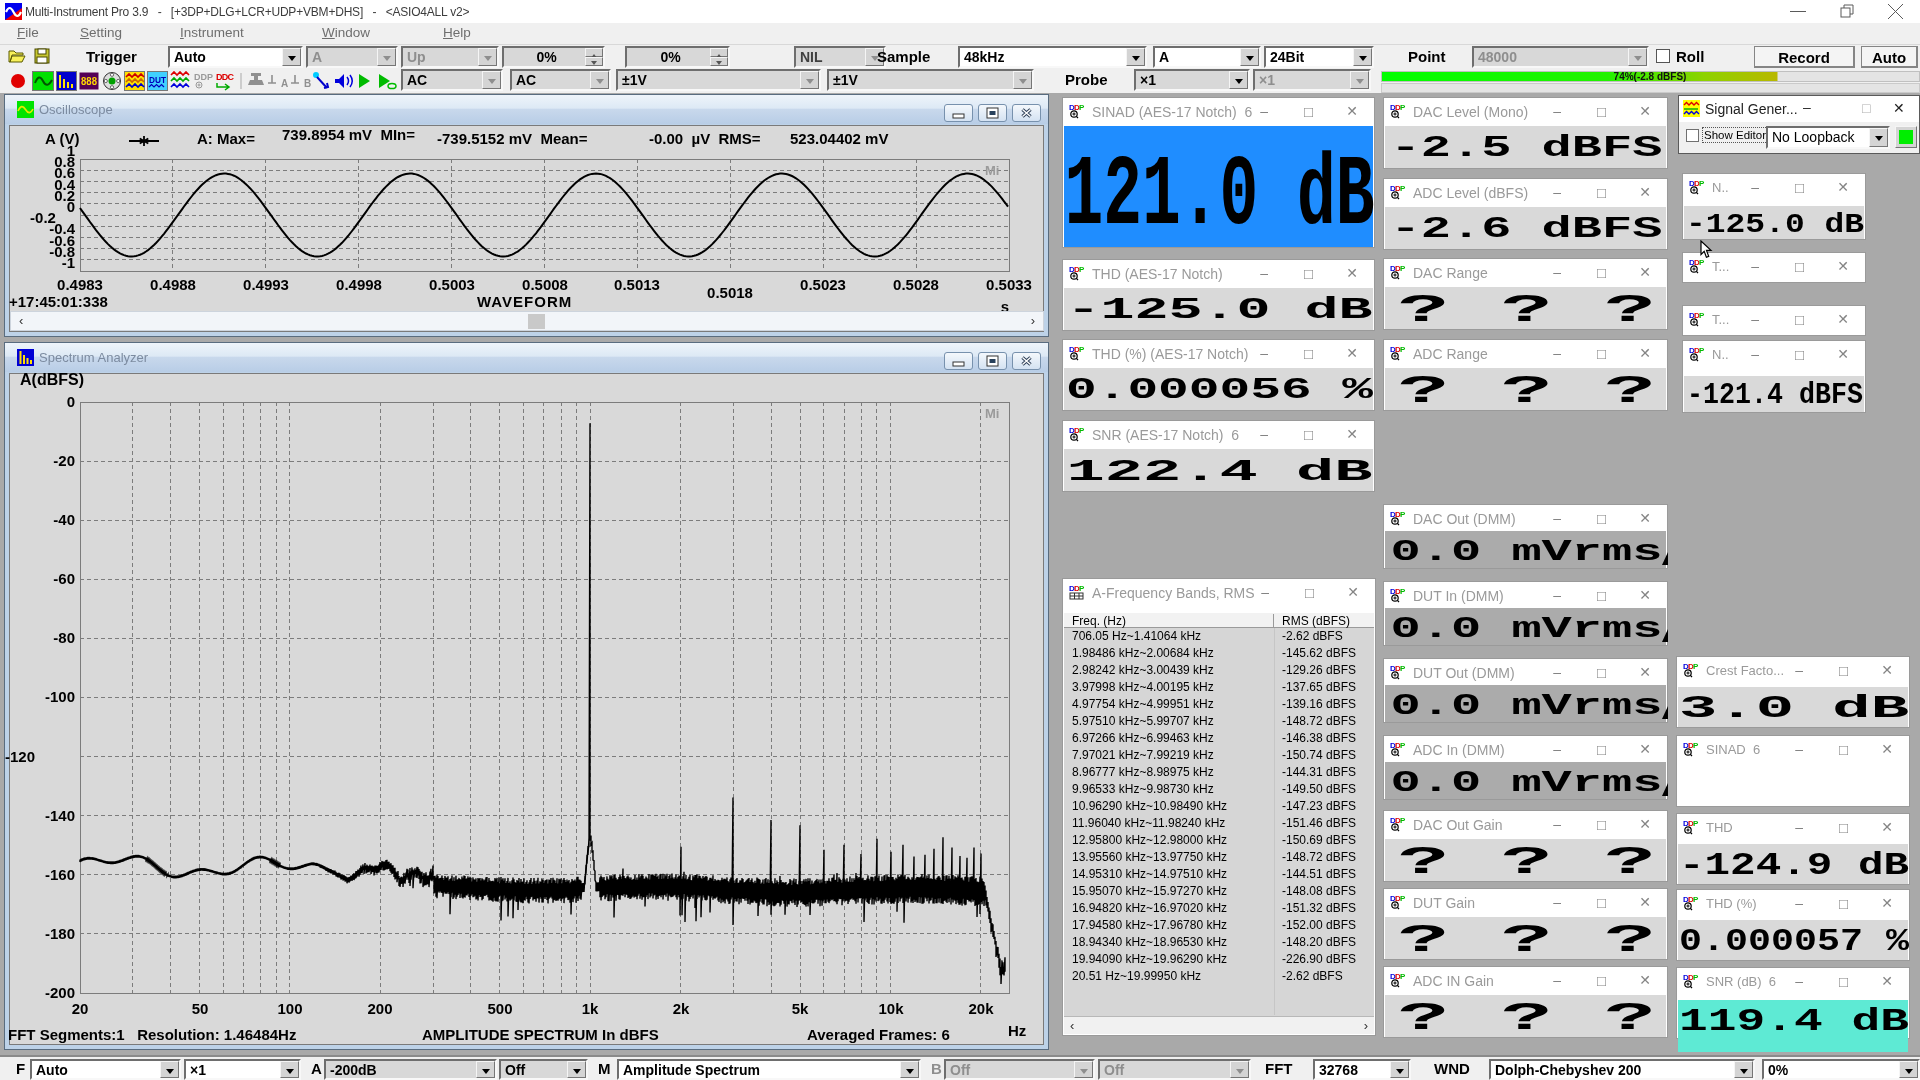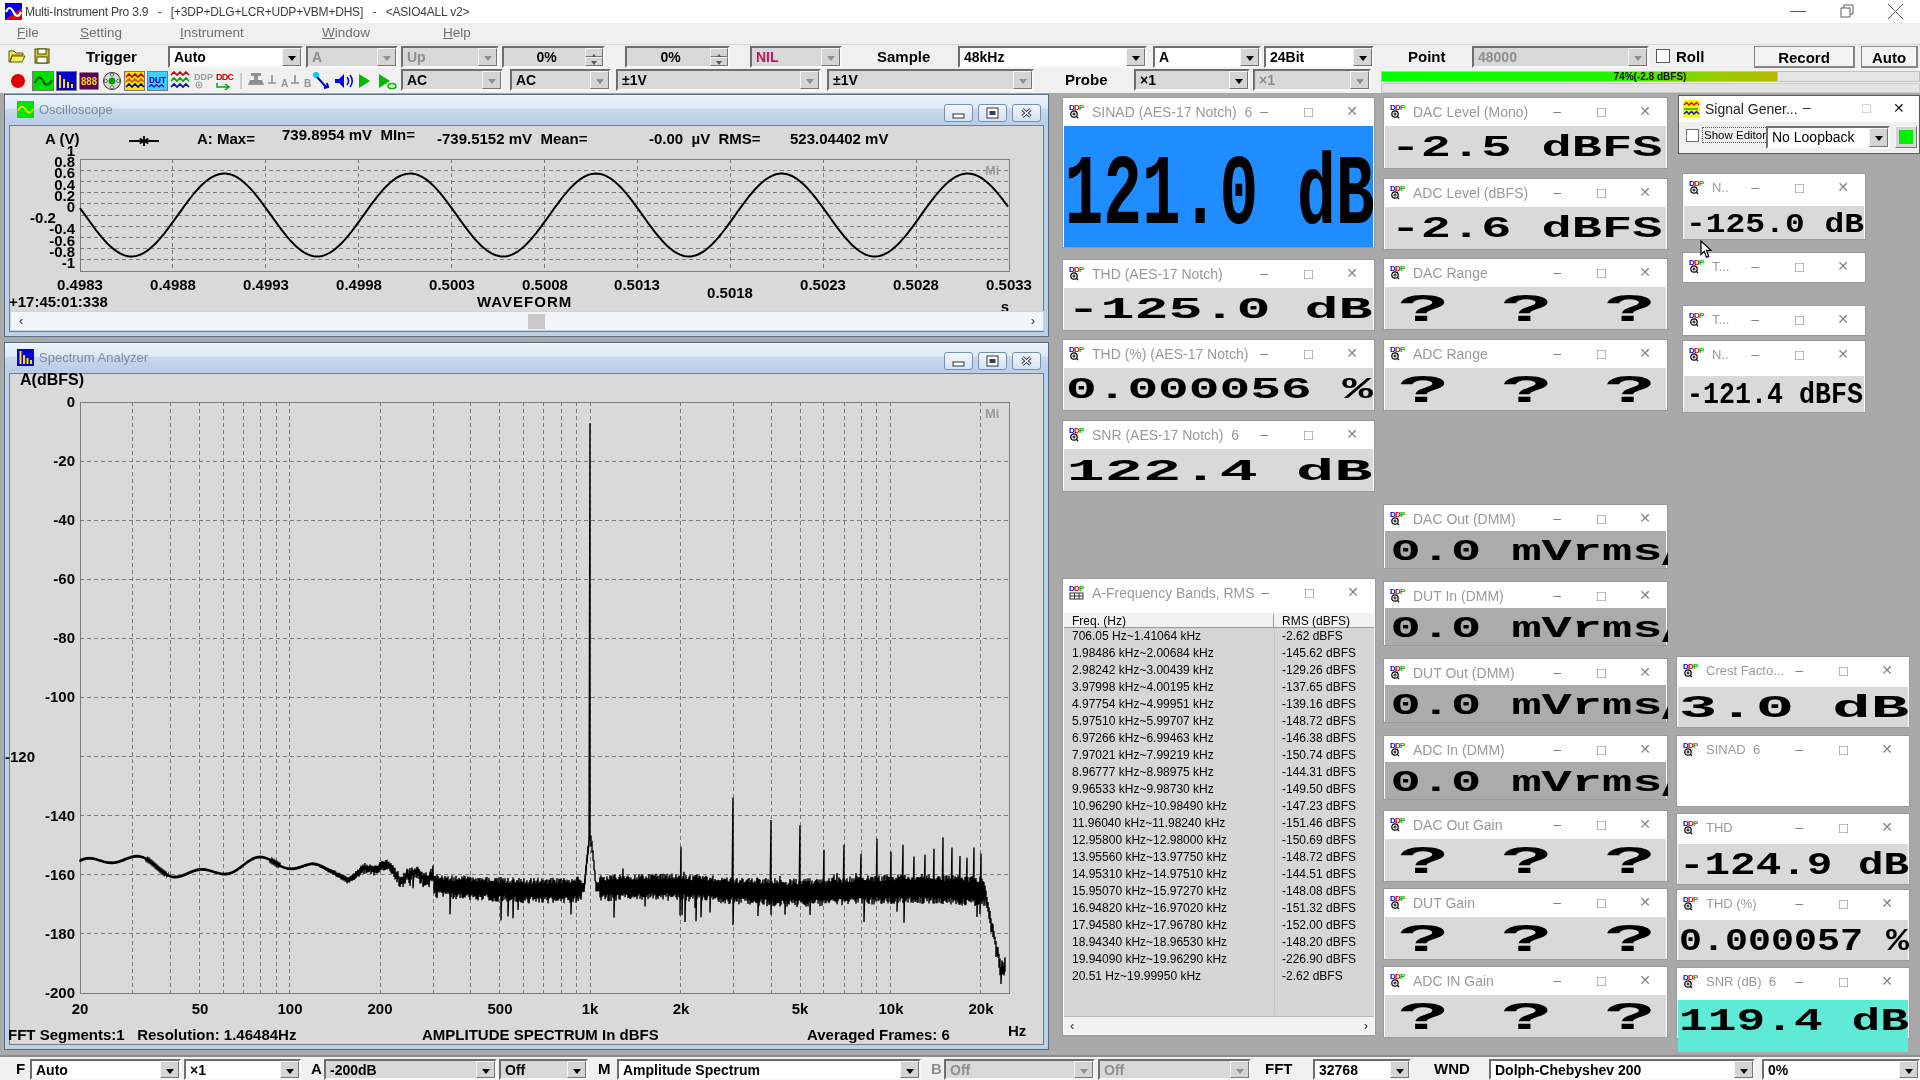--- a/index.html
+++ b/index.html
@@ -90,21 +90,21 @@
 <div class="combo dis" style="left:306px;top:46px;width:92px">A<span class="carr g"></span></div>
 <div class="combo dis" style="left:401px;top:46px;width:98px">Up<span class="carr g"></span></div>
 <div class="combo gray" style="left:502px;top:46px;width:103px;text-align:center;padding-right:18px">0%<span class="spin">
       <div class="up"></div>
       <div class="dn"></div>
     </span></div>
 <div class="combo gray" style="left:625px;top:46px;width:105px;text-align:center;padding-right:18px">0%<span class="spin">
       <div class="up"></div>
       <div class="dn"></div>
     </span></div>
-<div class="combo dis" style="left:750px;top:46px;width:92px;color:#be185d">NIL<span class="carr g"></span></div>
+<div class="combo dis" style="left:794px;top:46px;width:92px;color:#404040">NIL<span class="carr g"></span></div>
 <span class="tlab" style="left:877px;top:48px">Sample</span>
 <div class="combo" style="left:958px;top:46px;width:189px">48kHz<span class="carr"></span></div>
 <div class="combo" style="left:1153px;top:46px;width:108px">A<span class="carr"></span></div>
 <div class="combo" style="left:1264px;top:46px;width:110px">24Bit<span class="carr"></span></div>
 <span class="tlab" style="left:1408px;top:48px">Point</span>
 <div class="combo dis" style="left:1472px;top:46px;width:177px;color:#8e8e8e">48000<span class="carr g"></span></div>
 <div class="abs" style="left:1656px;top:49px;width:14px;height:14px;background:#fff;border:1px solid #555"></div>
 <span class="tlab" style="left:1676px;top:48px">Roll</span>
 <div class="tbtn" style="left:1754px;top:46px;width:101px">Record</div>
 <div class="tbtn" style="left:1861px;top:46px;width:57px">Auto</div>

